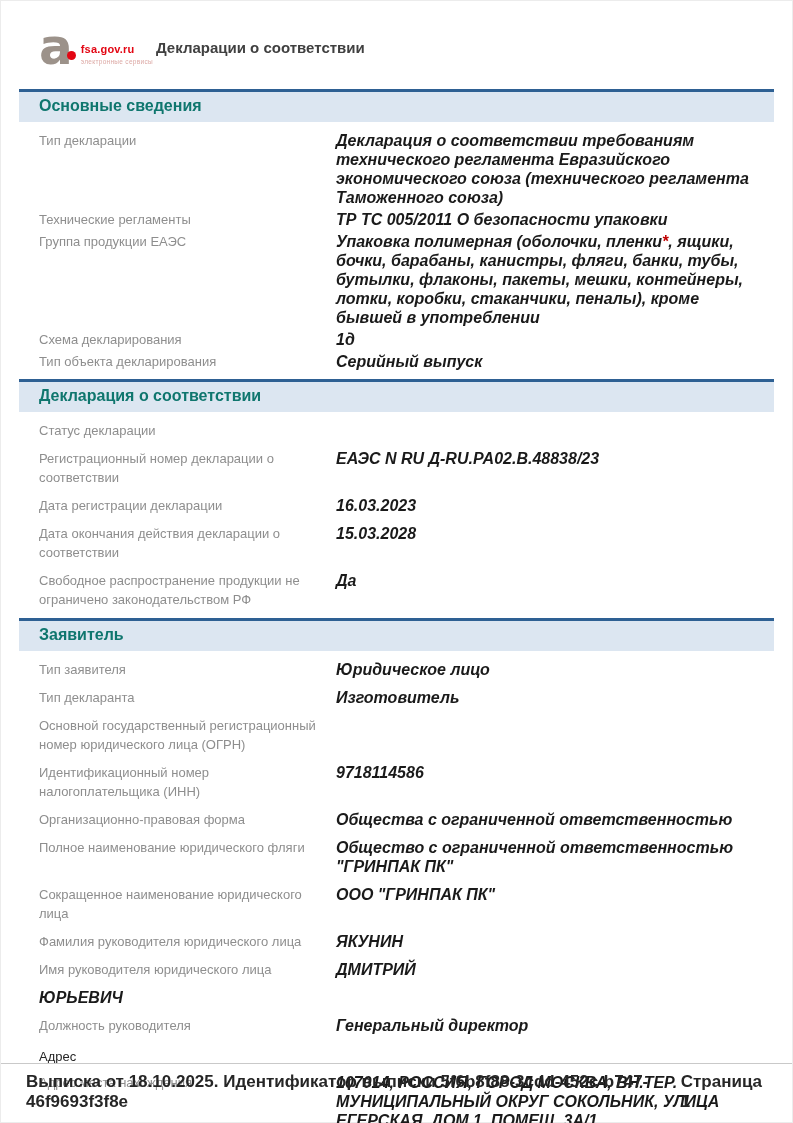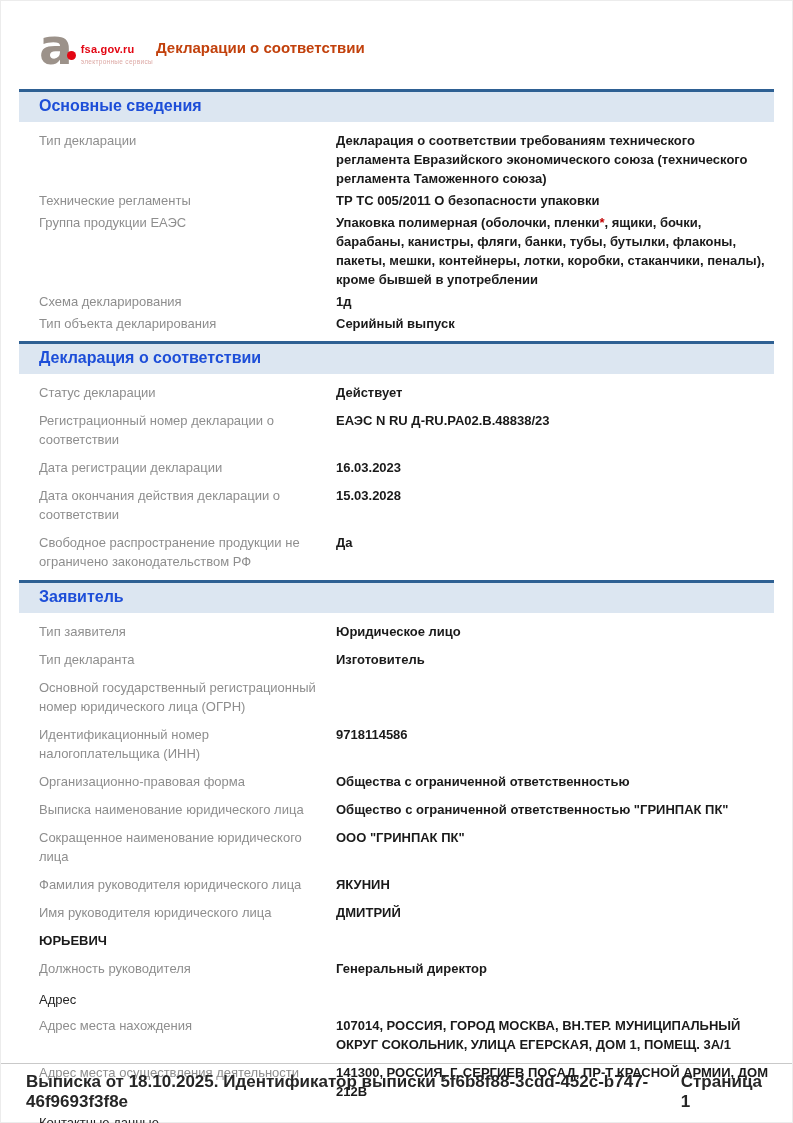--- a/index.html
+++ b/index.html
@@ -13,34 +13,34 @@
   .doc-header{position:relative;height:88px;}
   .logo{position:absolute;left:38px;top:24px;display:flex;align-items:flex-end;}
   .logo-a{
     font-family:"DejaVu Sans",sans-serif;font-size:50px;font-weight:bold;
     color:#9c928a;line-height:44px;letter-spacing:-2px;
   }
   .logo-dot{width:9px;height:9px;border-radius:50%;background:#e30613;margin:0 5px 9px -4px;}
   .logo-text{margin-bottom:4px;}
   .logo-brand{font-size:11px;font-weight:bold;color:#e30613;letter-spacing:.2px;}
   .logo-tagline{font-size:6.5px;color:#dca8a4;margin-top:1px;letter-spacing:.3px;}
-  .doc-title{position:absolute;left:155px;top:38px;margin:0;font-size:15px;font-weight:bold;color:#c2410c;}
+  .doc-title{position:absolute;left:155px;top:38px;margin:0;font-size:15px;font-weight:bold;color:#404040;}
   
   .content{padding:0 25px 0 38px;}
   .section-bar{
     margin:0 -7px 9px -20px;
     background:#dce6f1;border-top:3px solid #2e6093;
     padding:5px 0 7px 20px;box-sizing:border-box;
   }
-  .section-bar h2{margin:0;font-size:16px;font-weight:bold;color:#1d4ed8;}
+  .section-bar h2{margin:0;font-size:16px;font-weight:bold;color:#0f766e;}
   .rows{margin-bottom:8px;}
   .row{display:grid;grid-template-columns:297px 433px;margin-bottom:9px;}
   .rows.tight .row{margin-bottom:3px;}
   .row .lbl{color:#8e8e8e;font-size:13px;line-height:19px;padding-right:8px;}
-  .row .val{color:#1a1a1a;font-size:13px;line-height:19px;font-weight:600;}
+  .row .val{color:#1a1a1a;font-size:16px;line-height:19px;font-weight:600;font-style:italic;}
   .subhead{font-size:13px;font-weight:normal;color:#262626;margin:14px 0 9px 0;}
   .mark{color:#c00000;font-weight:bold;}
   
   .footer-rule{position:absolute;left:0;right:0;top:1062px;border-top:1px solid #c9c9c9;}
   .footer{
     position:absolute;left:25px;right:25px;top:1071px;
     display:flex;justify-content:space-between;
     font-size:17px;font-weight:600;color:#262626;
   }
 </style>
@@ -88,21 +88,20 @@
         <div class="val">Серийный выпуск</div>
       </div>
     </div>
 
     <div class="section-bar">
       <h2>Декларация о соответствии</h2>
     </div>
     <div class="rows">
       <div class="row">
         <div class="lbl">Статус декларации</div>
-        <div class="val">Действует</div>
       </div>
       <div class="row">
         <div class="lbl">Регистрационный номер декларации о соответствии</div>
         <div class="val">ЕАЭС N RU Д-RU.РА02.В.48838/23</div>
       </div>
       <div class="row">
         <div class="lbl">Дата регистрации декларации</div>
         <div class="val">16.03.2023</div>
       </div>
       <div class="row">
@@ -132,21 +131,21 @@
       </div>
       <div class="row">
         <div class="lbl">Идентификационный номер налогоплательщика (ИНН)</div>
         <div class="val">9718114586</div>
       </div>
       <div class="row">
         <div class="lbl">Организационно-правовая форма</div>
         <div class="val">Общества с ограниченной ответственностью</div>
       </div>
       <div class="row">
-        <div class="lbl">Выписка наименование юридического лица</div>
+        <div class="lbl">Полное наименование юридического фляги</div>
         <div class="val">Общество с ограниченной ответственностью "ГРИНПАК ПК"</div>
       </div>
       <div class="row">
         <div class="lbl">Сокращенное наименование юридического лица</div>
         <div class="val">ООО "ГРИНПАК ПК"</div>
       </div>
       <div class="row">
         <div class="lbl">Фамилия руководителя юридического лица</div>
         <div class="val">ЯКУНИН</div>
       </div>

